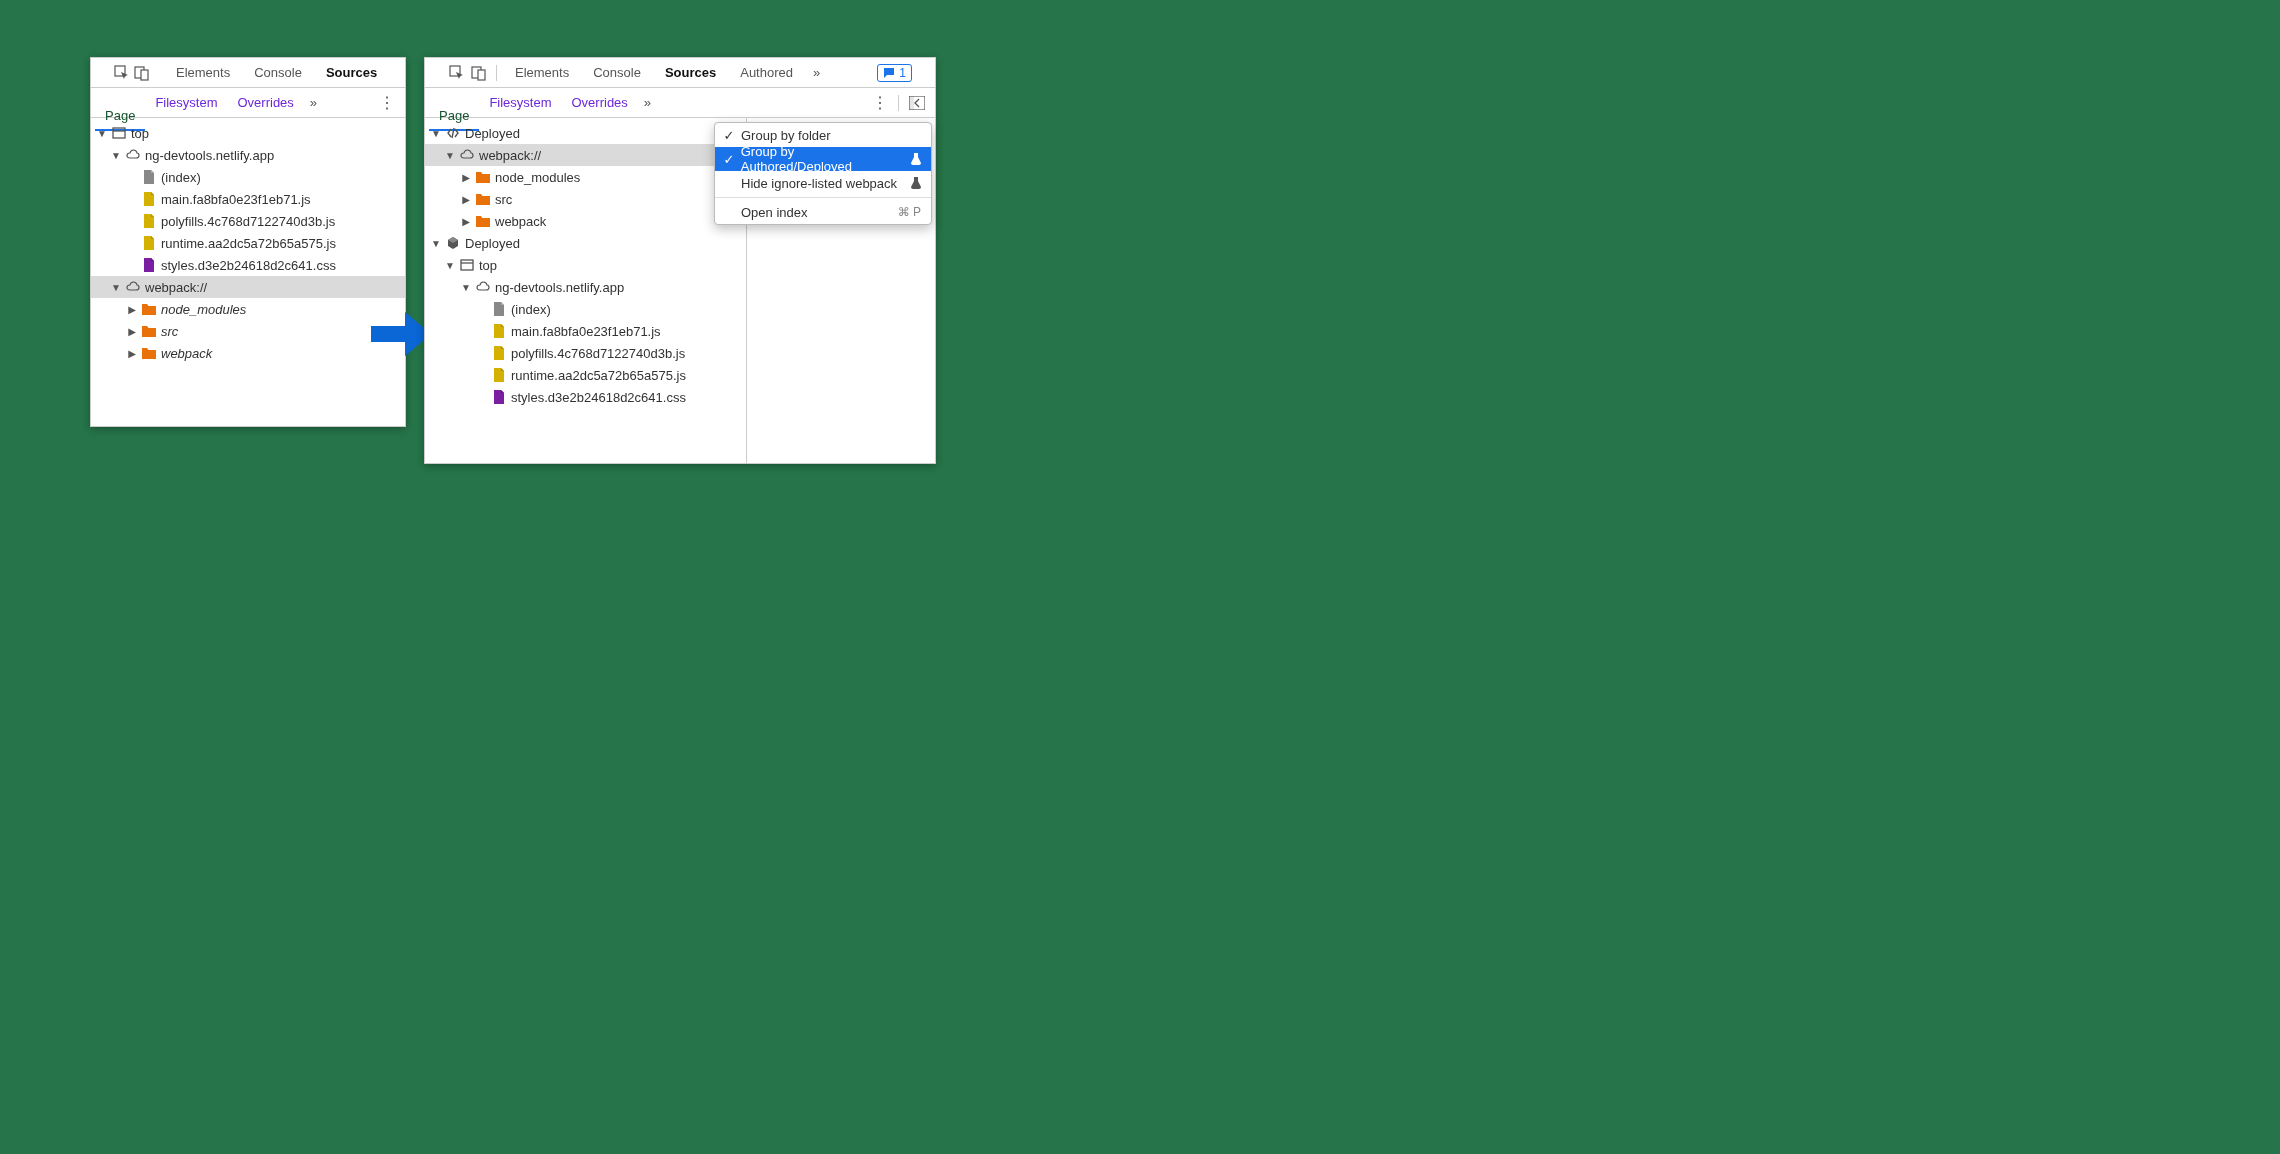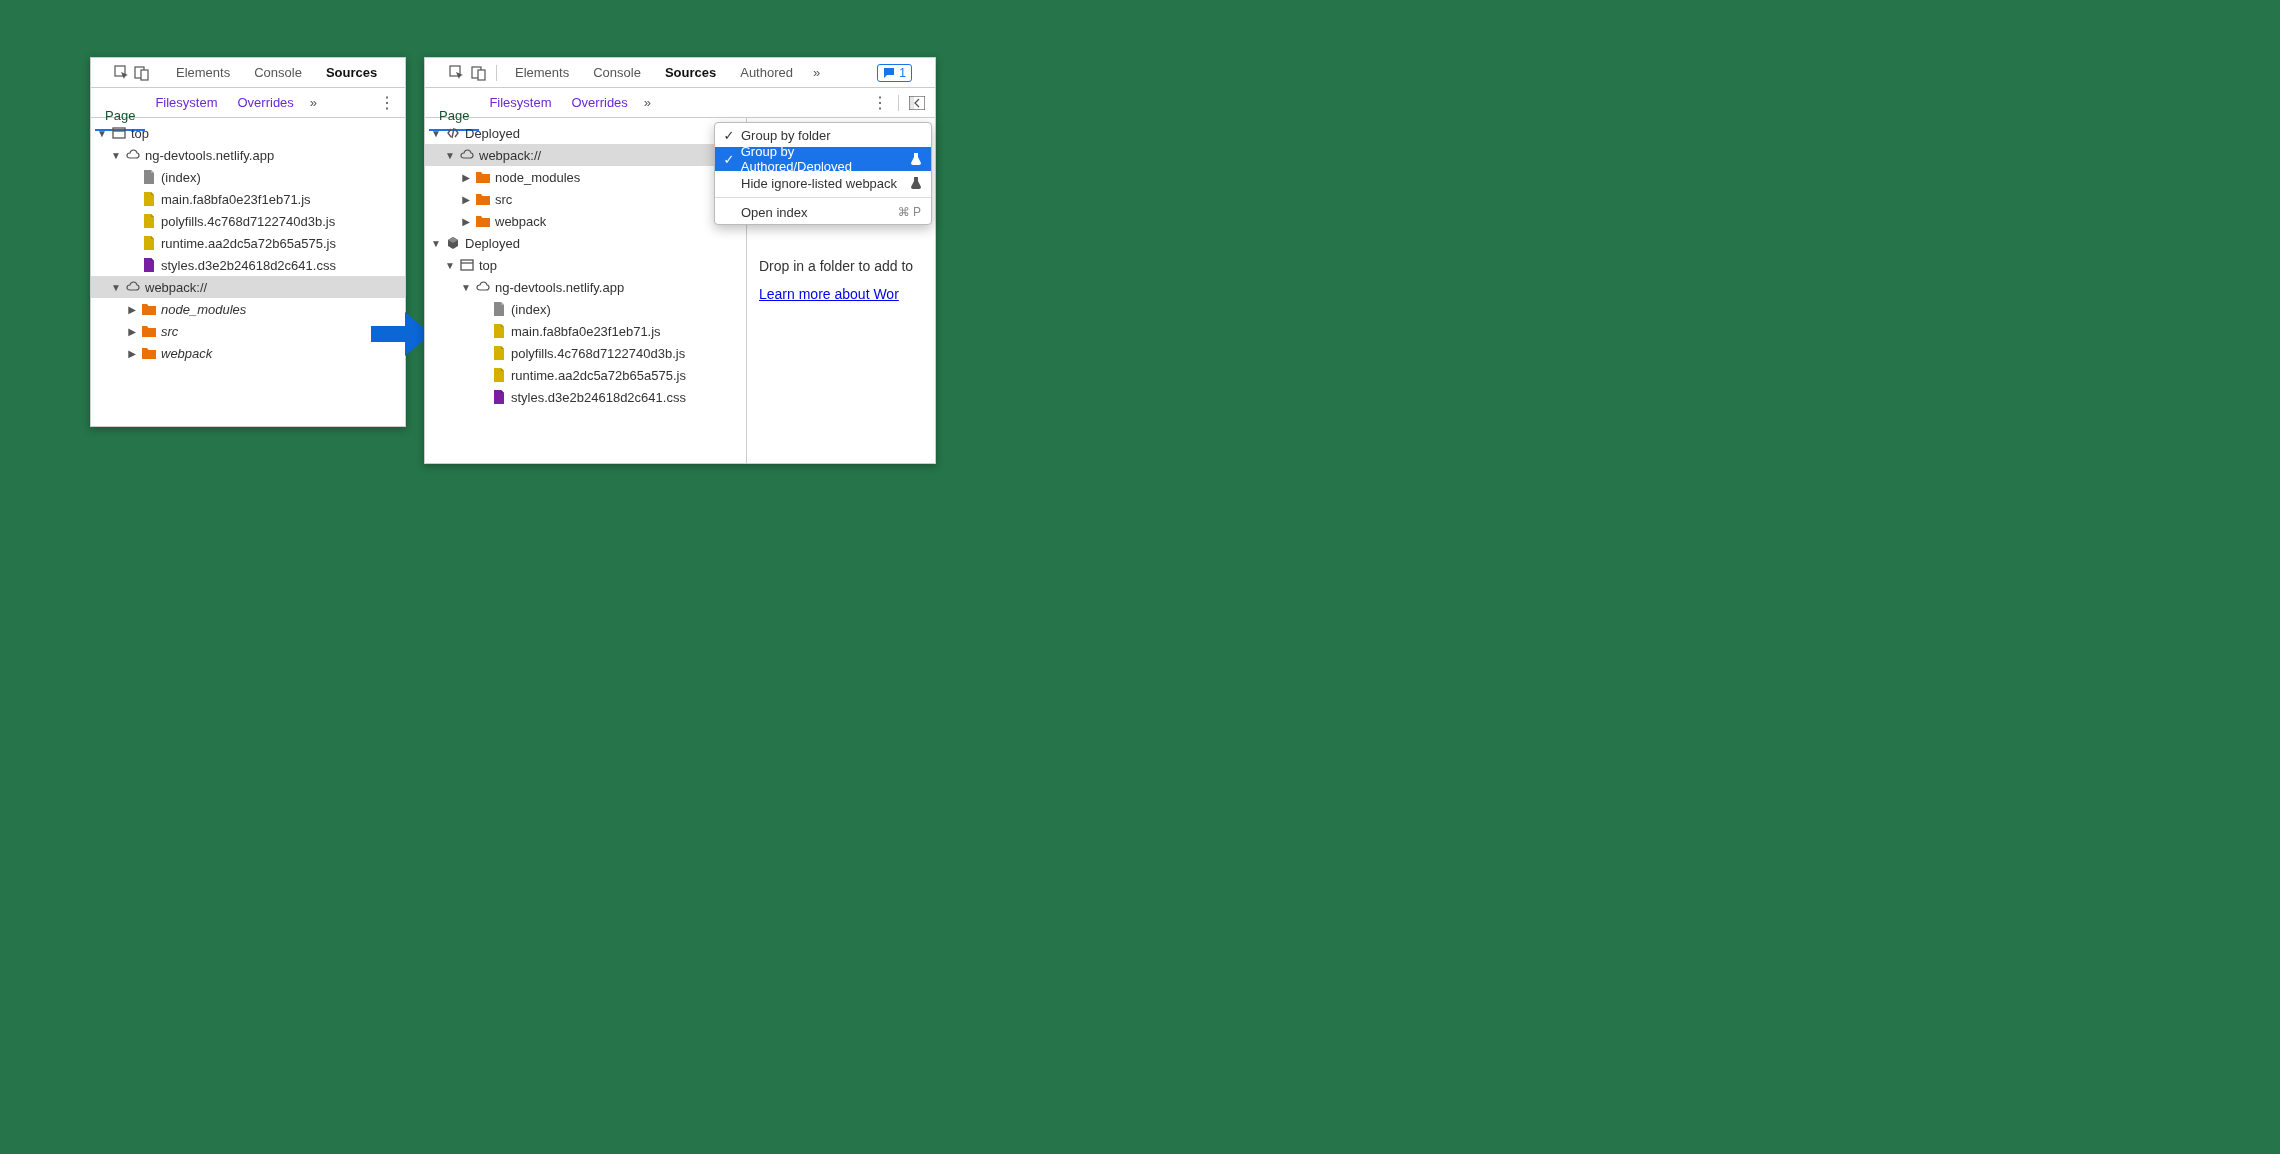--- a/index.html
+++ b/index.html
@@ -454,26 +454,20 @@
         <span class="arrow"></span>
         <span class="icon">
             <svg width="12" height="14" viewBox="0 0 12 14">
               <path class="file-purple" d="M1 0 L8 0 L11 3 L11 14 L1 14 Z"></path>
               <path fill="#5e1780" d="M8 0 L8 3 L11 3 Z"></path>
             </svg>
           </span>
         <span>styles.d3e2b24618d2c641.css</span>
       </div>
     </div>
-    <div style="flex:1; padding: 12px; color:#333; overflow:hidden;">
-      <div style="height:128px;"></div>
-      <div style="white-space:nowrap;">Drop in a folder to add to</div>
-      <div style="height:12px;"></div>
-      <a href="#" style="white-space:nowrap;">Learn more about Wor</a>
-    </div>
   </div>
 </div>
 
 <div class="context-menu">
   <div class="menu-item">
     <span class="check">✓</span>
     <span>Group by folder</span>
   </div>
   <div class="menu-item highlighted">
     <span class="check">✓</span>

